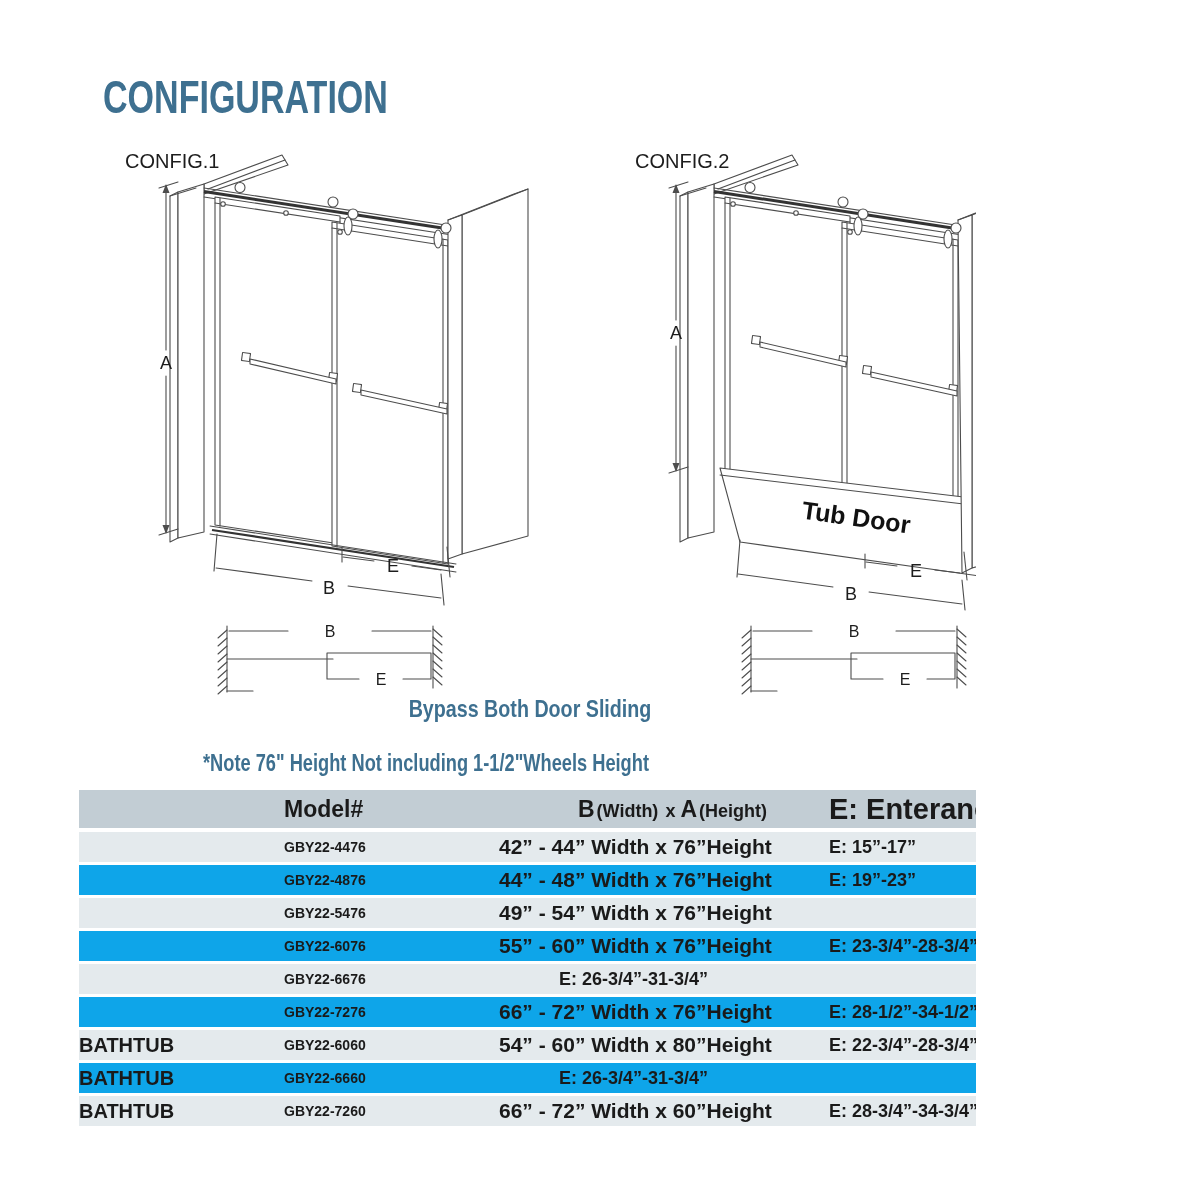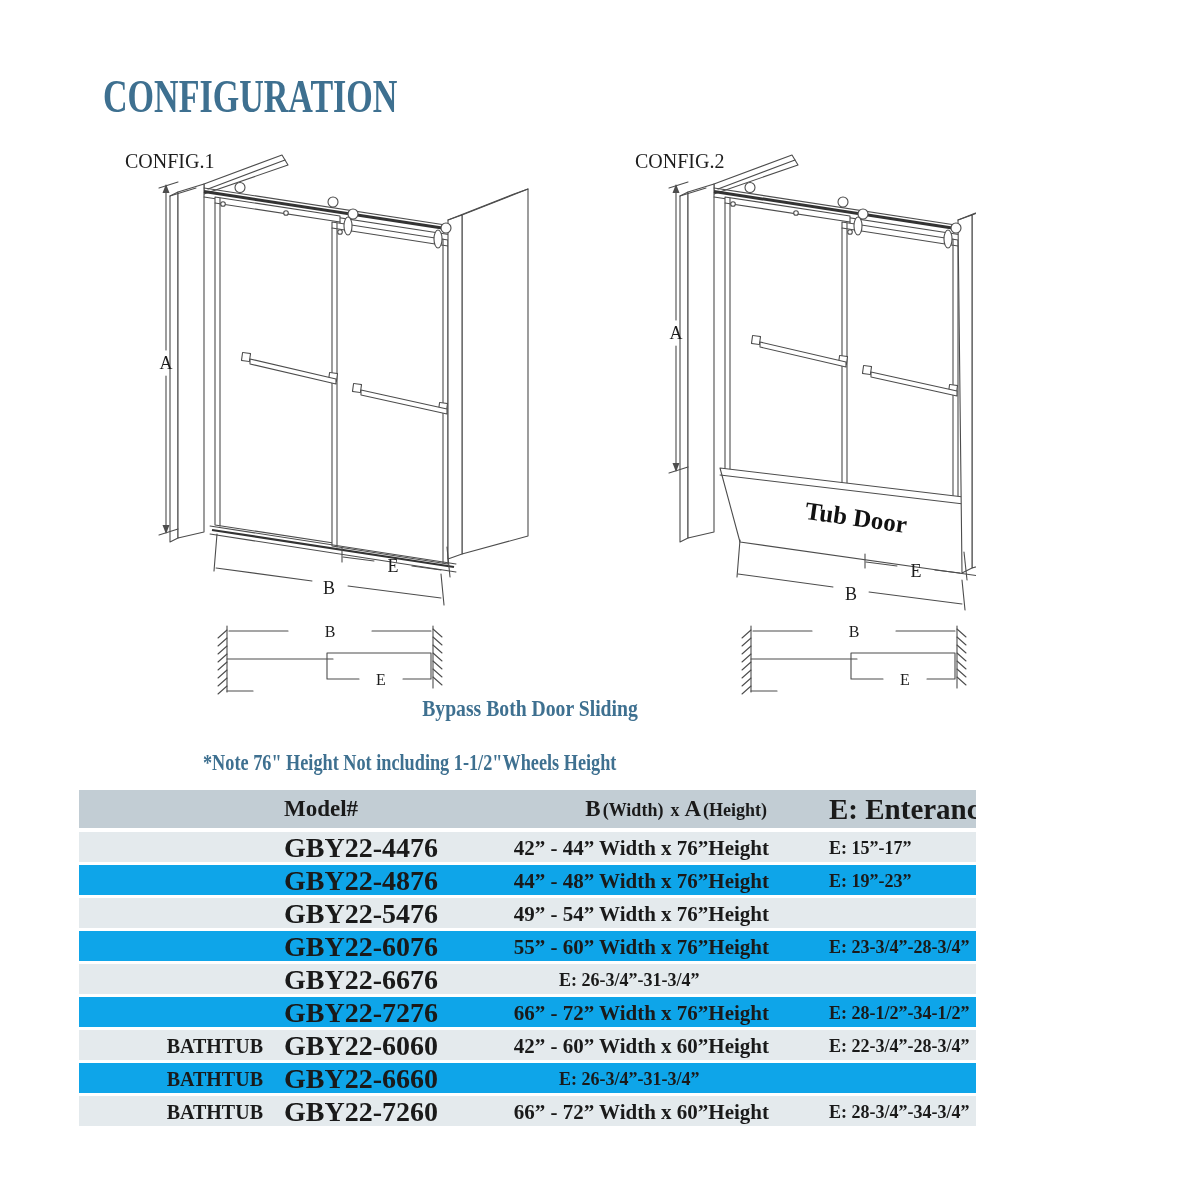--- a/index.html
+++ b/index.html
@@ -1,18 +1,18 @@
 <!DOCTYPE html>
 <html><head>
 <meta charset="utf-8">
 <style>
   html,body { margin:0; padding:0; background:#fff; }
   .page {
     position:relative; width:976px; height:1200px; background:#ffffff;
-    font-family:Liberation Serif, serif; overflow:hidden; color:#1a1a1a;
+    font-family:Liberation Sans, sans-serif; overflow:hidden; color:#1a1a1a;
   }
   .page-title {
     position:absolute; left:103px; top:70px; margin:0;
     font-size:46px; font-weight:bold; color:#3e7090;
     transform:scaleX(0.74); transform-origin:left center; letter-spacing:0px;
     white-space:nowrap;
   }
   .diagram { position:absolute; top:140px; }
   .diagram.d1 { left:100px; }
   .diagram.d2 { left:610px; }
@@ -31,22 +31,22 @@
     height:38px; background:#c2cdd4; display:grid;
     grid-template-columns:190px 230px 270px 1fr; align-items:center;
     border-bottom:4px solid #fff;
   }
   .trow {
     height:33px; display:grid; grid-template-columns:190px 230px 270px 1fr;
     align-items:center; box-sizing:border-box; border-bottom:3px solid #fff;
     background:#0ea5e9;
   }
   .trow.alt { background:#e4eaed; }
-  .c1 { text-align:right; padding-right:6px; font-size:20px; font-weight:bold; }
-  .c2 { padding-left:15px; font-size:28px; font-weight:bold; }
+  .c1 { padding-right:6px; font-size:20px; font-weight:bold; }
+  .c2 { padding-left:15px; font-size:14px; font-weight:bold; }
   .c3 { text-align:right; font-size:21px; font-weight:bold; white-space:nowrap; }
   .c4 { padding-left:60px; font-size:18px; font-weight:bold; white-space:nowrap; }
   .thead .c2 { font-size:23px; }
   .thead .c4 { font-size:29px; }
   .hsz-big { font-size:23px; font-weight:bold; }
   .hsz-small { font-size:18px; font-weight:bold; margin:0 2px; }
   .hsz-x { font-size:18px; font-weight:bold; margin:0 5px; }
   
   .ln { fill:none; stroke:#4d4d4d; stroke-width:1.1; stroke-linecap:round; stroke-linejoin:round; }
   .fw { fill:#ffffff; stroke:#4d4d4d; stroke-width:1.1; stroke-linejoin:round; }
@@ -286,21 +286,21 @@
     </div>
     <div class="trow">
       <div class="c1"></div>
       <div class="c2">GBY22-7276</div>
       <div class="c3">66” - 72” Width x 76”Height</div>
       <div class="c4">E: 28-1/2”-34-1/2”</div>
     </div>
     <div class="trow alt">
       <div class="c1">BATHTUB</div>
       <div class="c2">GBY22-6060</div>
-      <div class="c3">42” - 60” Width x 60”Height</div>
+      <div class="c3">54” - 60” Width x 80”Height</div>
       <div class="c4">E: 22-3/4”-28-3/4”</div>
     </div>
     <div class="trow">
       <div class="c1">BATHTUB</div>
       <div class="c2">GBY22-6660</div>
       <div class="c4">E: 26-3/4”-31-3/4”</div>
     </div>
     <div class="trow alt">
       <div class="c1">BATHTUB</div>
       <div class="c2">GBY22-7260</div>

